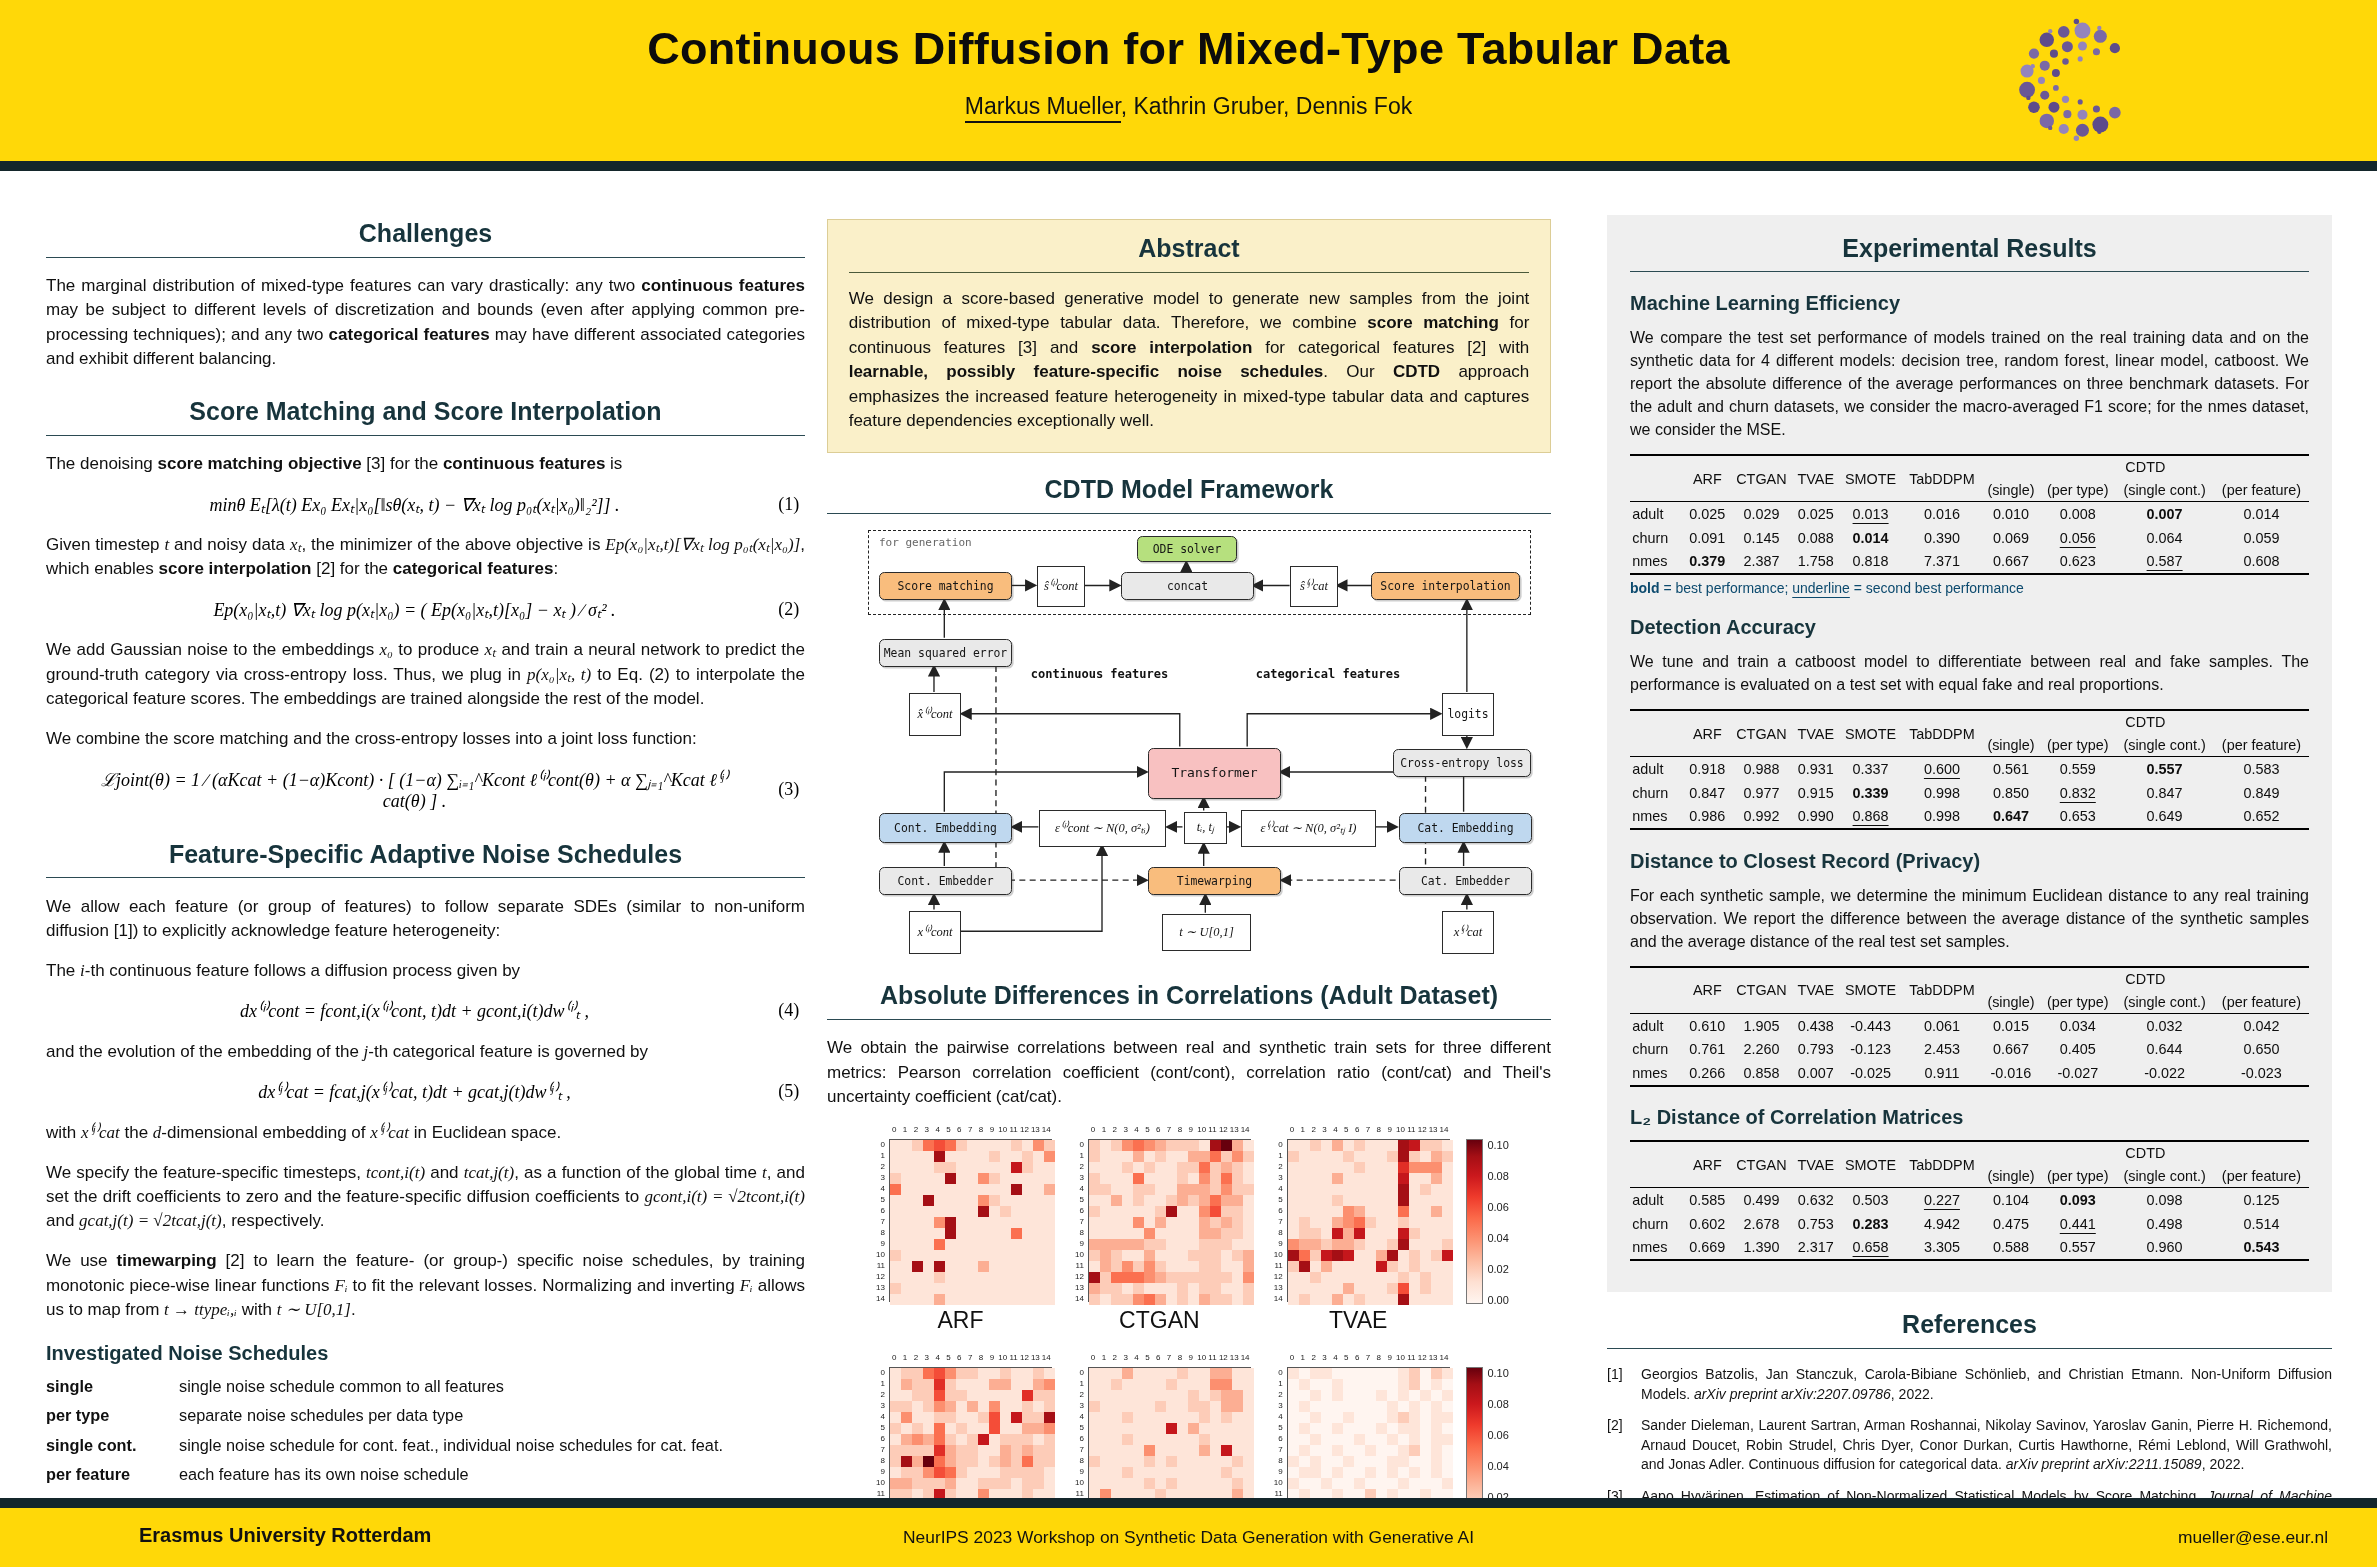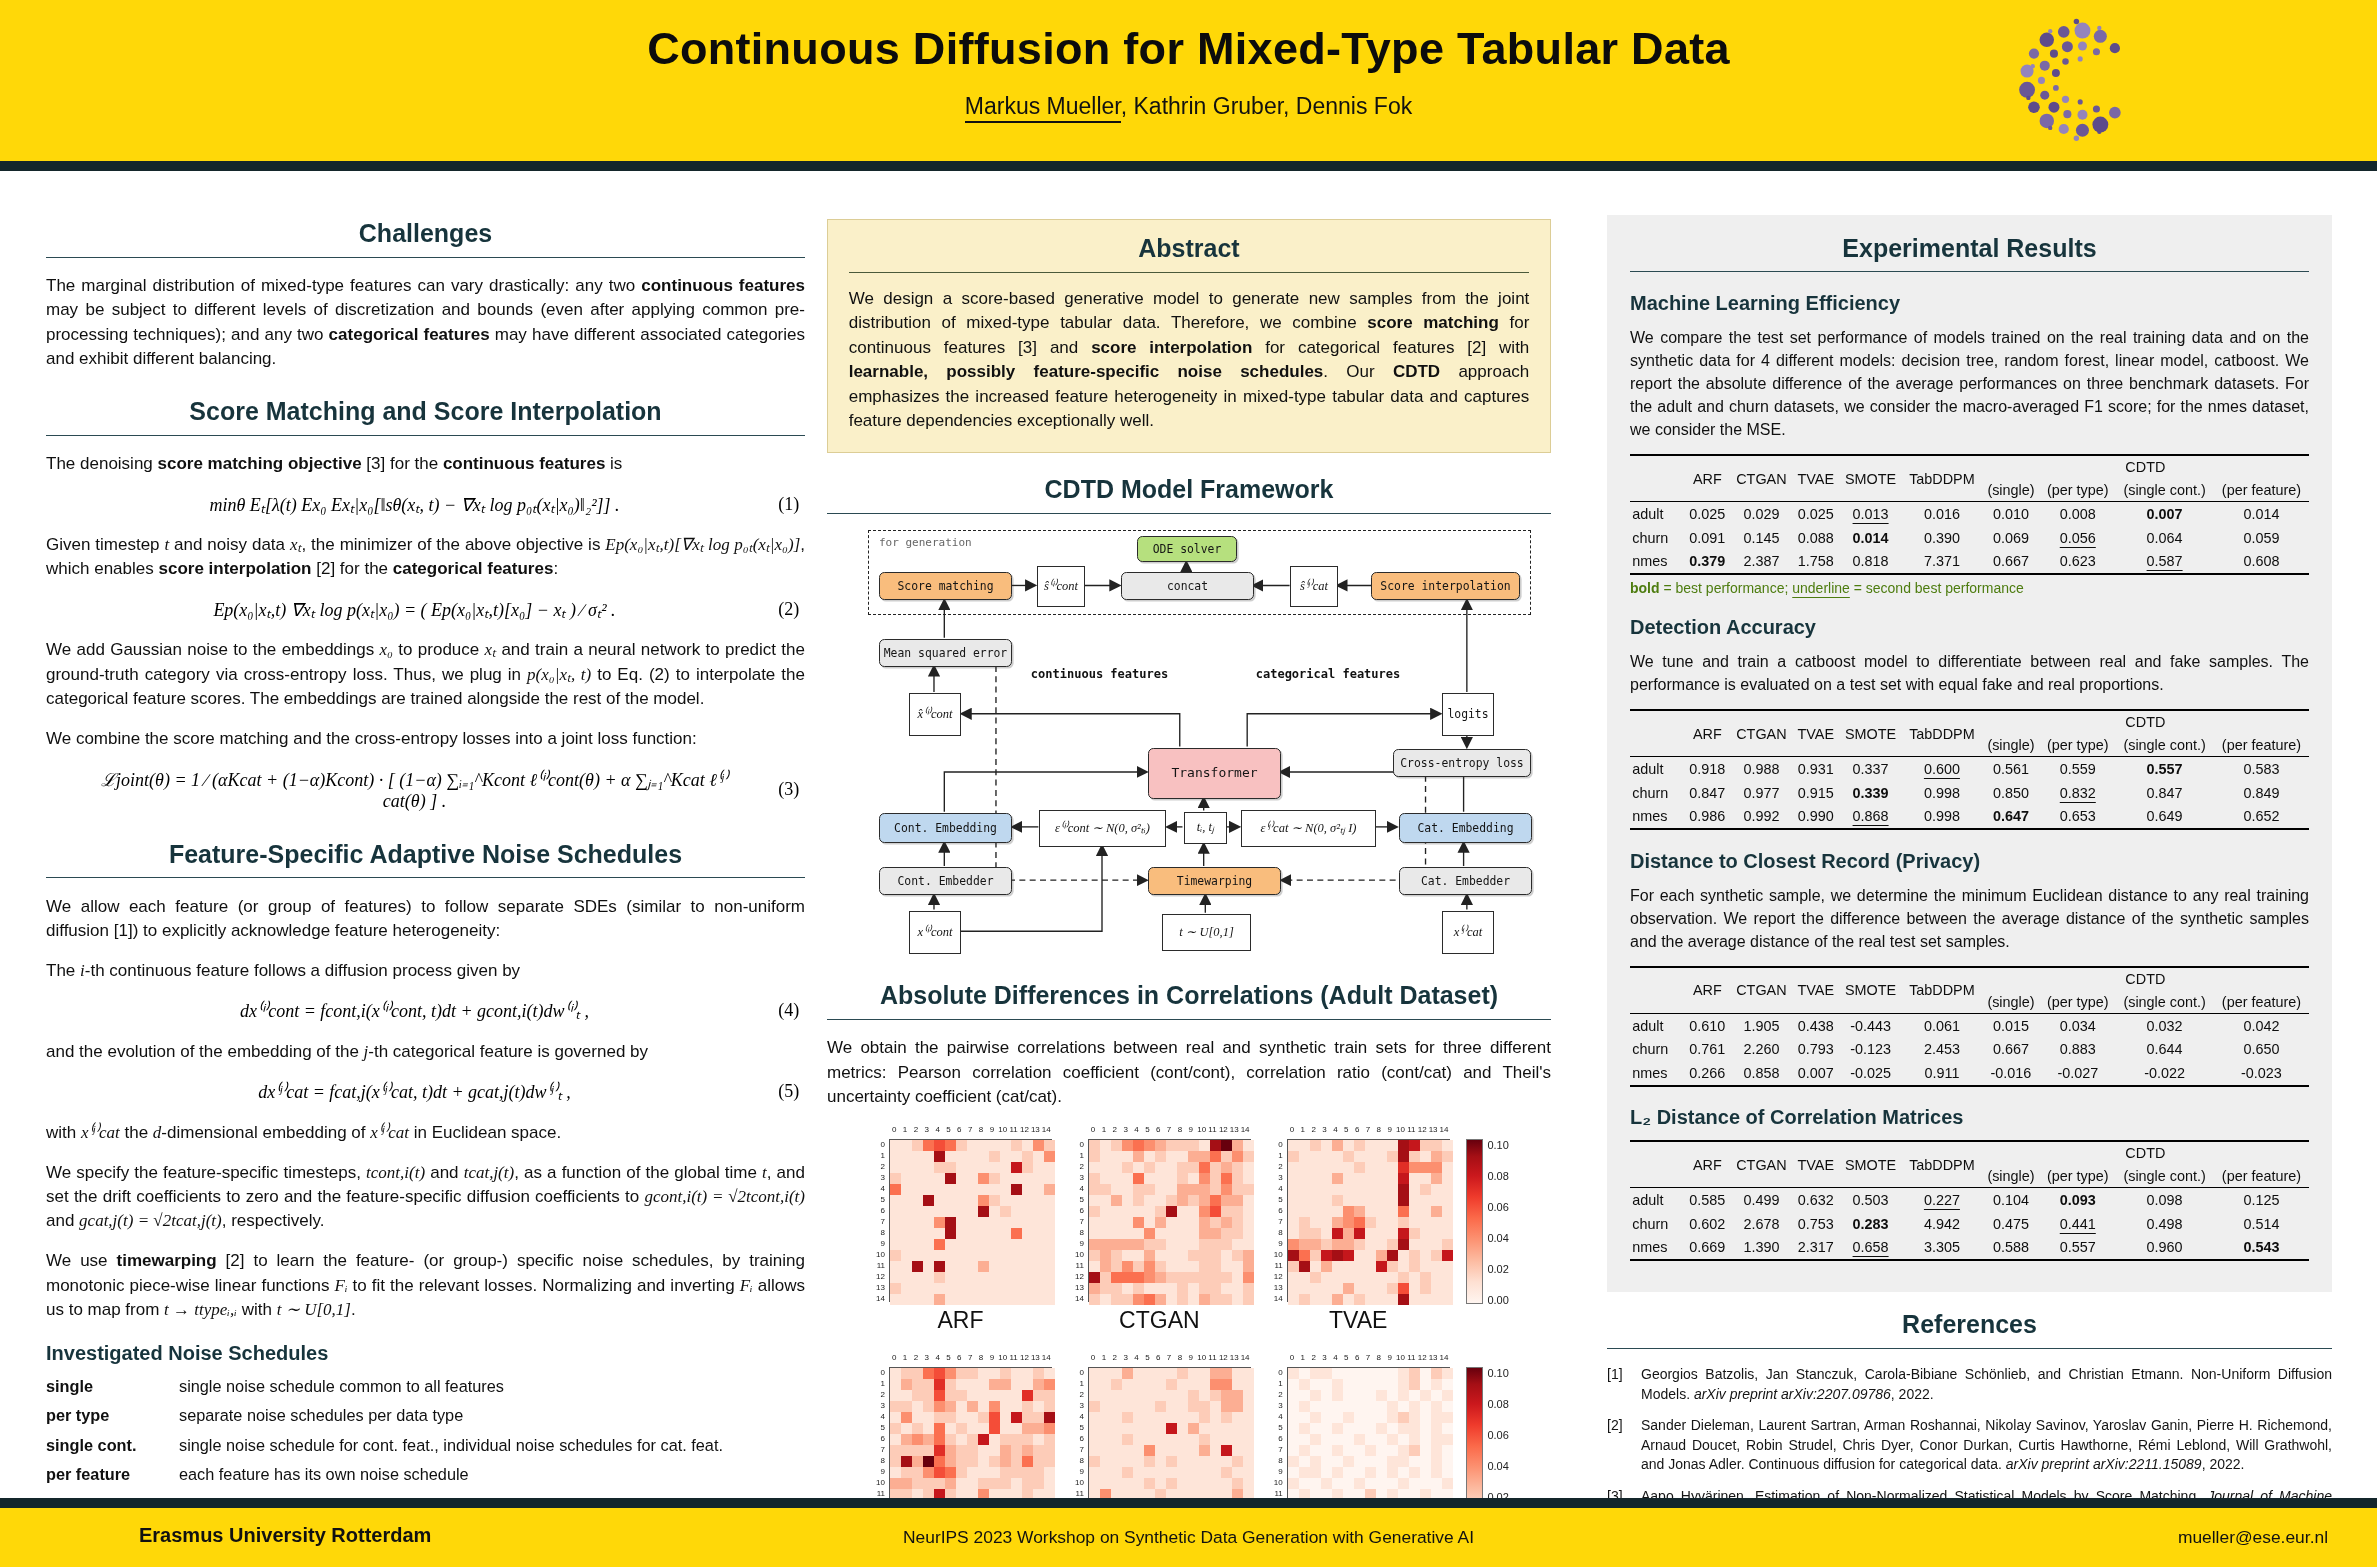--- a/index.html
+++ b/index.html
@@ -66,21 +66,21 @@
   .cbar .bar{width:14.7px;height:163px;border:0.8px solid #777;background:linear-gradient(to top,#fff5f0 0%,#fee0d2 13%,#fcbba1 26%,#fc9272 39%,#fb6a4a 52%,#ef3b2c 65%,#cb181d 78%,#a50f15 90%,#67000d 100%)}
   .cbar .ticks{display:flex;flex-direction:column;justify-content:space-between;height:167px;font-size:11px;color:#222}
   
   .panel{background:#EFEFEF;padding:18.5px 23px 25px}
   .rt{width:100%;border-collapse:collapse;margin:7.6px 0 5.4px;font-size:14.4px;color:#0e0e0e;border-top:2.7px solid #000;border-bottom:2.7px solid #000}
   .rt thead{border-bottom:1.6px solid #000}
   .rt th{font-weight:400;padding:3.3px 2.2px;vertical-align:middle}
   .rt td{padding:3.8px 2.2px;text-align:center}
   .rt .lab{text-align:left;width:50px;font-weight:400}
   .rt .cdtd{text-align:center}
-  .note{font-size:14px;color:#4d7c0f;margin:3.3px 0 5.4px}
+  .note{font-size:14px;color:#0c4a6e;margin:3.3px 0 5.4px}
   .refs{margin-top:18.5px}
   .ref{display:flex;font-size:14px;line-height:1.4;color:#141414;margin-bottom:12px}
   .ref .n{width:34px;flex:none}
   .ref .t{flex:1;text-align:justify}
 </style>
 </head>
 <body>
 
 <div class="poster">
 
@@ -2056,21 +2056,21 @@
                 <td>0.042</td>
               </tr>
               <tr>
                 <td class="lab">churn</td>
                 <td>0.761</td>
                 <td>2.260</td>
                 <td>0.793</td>
                 <td>-0.123</td>
                 <td>2.453</td>
                 <td>0.667</td>
-                <td>0.883</td>
+                <td>0.405</td>
                 <td>0.644</td>
                 <td>0.650</td>
               </tr>
               <tr>
                 <td class="lab">nmes</td>
                 <td>0.266</td>
                 <td>0.858</td>
                 <td>0.007</td>
                 <td>-0.025</td>
                 <td>0.911</td>

